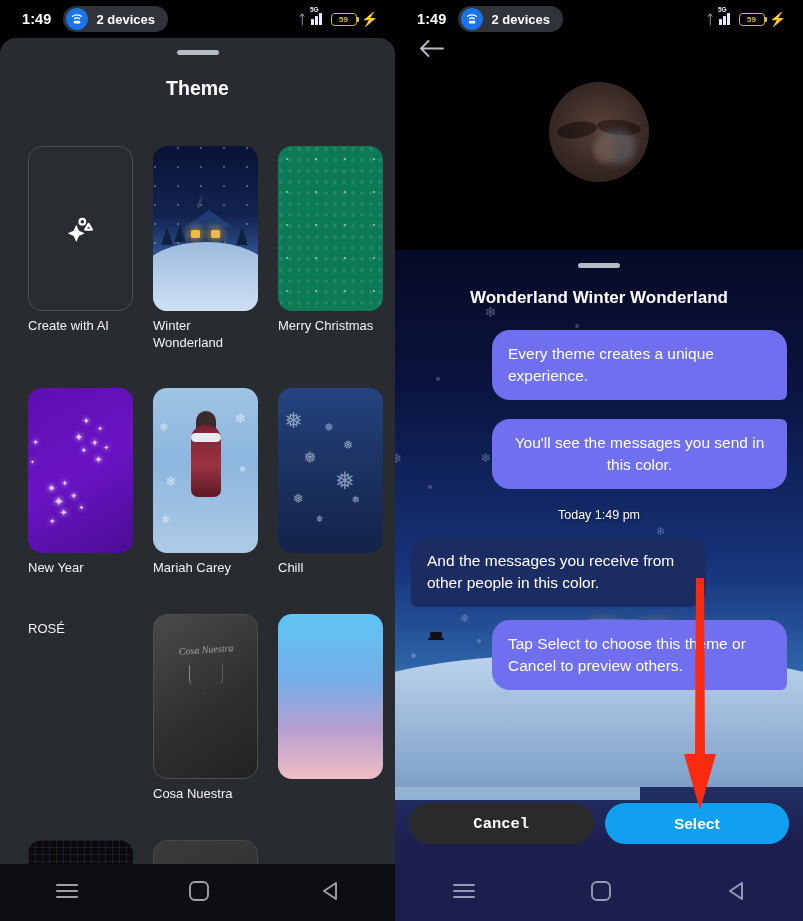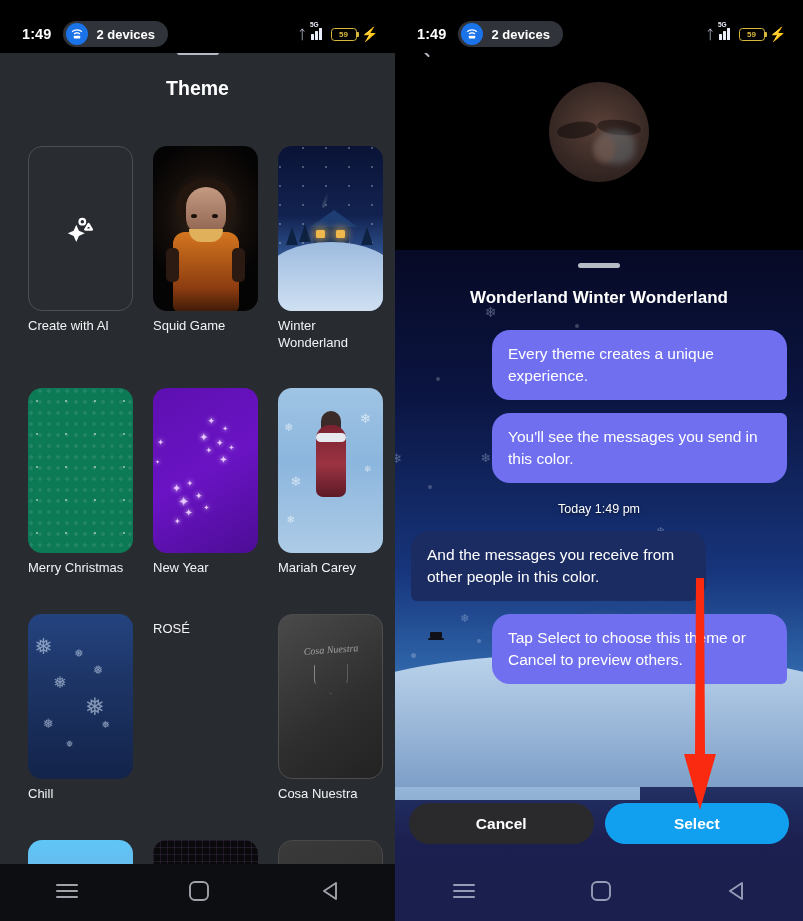--- a/index.html
+++ b/index.html
@@ -2,21 +2,21 @@
 <html><head>
 <meta charset="utf-8">
 <style>
   * { box-sizing: border-box; margin:0; padding:0; }
   html,body { width:803px; height:921px; background:#000; overflow:hidden;
     font-family:"Liberation Sans", sans-serif; }
   .screen { position:relative; width:803px; height:921px; display:flex; }
 
   
   .statusbar { position:absolute; top:0; left:0; right:0; height:38px;
-    display:flex; align-items:center; background:#000; z-index:40;margin-top:15px; }
+    display:flex; align-items:center; background:#000; z-index:40; }
   .sb-time { color:#fff; font-size:14.5px; font-weight:600; margin-left:22px;
     letter-spacing:.1px; }
   .sb-pill { display:flex; align-items:center; gap:8px; background:#30343a;
     border-radius:16px; height:26px; padding:0 13px 0 3px; margin-left:12px; }
   .sb-pill-ic { width:22px; height:22px; border-radius:50%; background:#1a73e8;
     display:flex; align-items:center; justify-content:center; }
   .sb-pill-ic svg { display:block; }
   .sb-pill-label { color:#fff; font-size:13px; font-weight:600; }
   .sb-right { margin-left:auto; display:flex; align-items:center; gap:5px;
     margin-right:16px; }
@@ -180,30 +180,30 @@
   .p-handle { width:42px; height:5px; border-radius:3px; background:#b6bcc6;
     margin:13px auto 0; position:relative; z-index:3; }
   .p-title { position:relative; z-index:3; text-align:center; color:#fff;
     font-size:17px; font-weight:700; margin-top:20px; }
   .msgs { position:relative; z-index:3; padding:22px 16px 0; display:flex;
     flex-direction:column; gap:3px; }
   .bubble { max-width:295px; padding:13px 16px; font-size:15.5px; line-height:1.42;
     color:#fff; }
   .out { align-self:flex-end; background:#6f6ff0; border-radius:18px 18px 6px 18px; }
   .out.first { border-radius:18px 18px 6px 18px; }
-  .out.second { border-radius:18px 6px 18px 18px; margin-top:10px; }
+  .out.second { border-radius:18px 6px 18px 18px; margin-top:16px;text-align:center; }
   .in { align-self:flex-start; background:#1b2c63; border-radius:18px 18px 18px 6px; }
   .ts { align-self:center; color:#fff; font-size:12.5px; font-weight:500;
     margin:16px 0 12px; text-shadow:0 1px 3px rgba(0,0,0,.6); }
   .actions { position:absolute; left:0; right:0; bottom:77px; display:flex;
     gap:11px; padding:0 14px; z-index:5; }
   .btn { flex:1; height:41px; border-radius:21px; display:flex; align-items:center;
     justify-content:center; font-size:15.5px; font-weight:700; color:#fff;
     border:none; cursor:pointer; font-family:"Liberation Sans", sans-serif; }
-  .btn-cancel { background:#2a2a2d; }
+  .btn-cancel { background:#2a2a2d;font-family:Liberation Mono, monospace; }
   .btn-select { background:#11a0ef; }
   .right .navbar { background:#1b1f4d; }
 
   
   .red-arrow { position:absolute; z-index:20; left:683px; top:578px;
     width:34px; height:232px; pointer-events:none; }
 </style>
 </head>
 <body>
 
@@ -249,34 +249,20 @@
           <div class="thumb outline">
             <svg width="34" height="34" viewBox="0 0 36 36">
               <path d="M13 13.5 L15.8 19.8 L22 22.6 L15.8 25.4 L13 31.7 L10.2 25.4 L4 22.6 L10.2 19.8 Z" fill="#fff"></path>
               <circle cx="19.4" cy="10.2" r="3" fill="none" stroke="#fff" stroke-width="2.3"></circle>
               <path d="M26 12.6 L29.6 18.6 L22.4 18.6 Z" fill="none" stroke="#fff" stroke-width="2.3" stroke-linejoin="round"></path>
             </svg>
           </div>
           <div class="theme-label">Create with AI</div>
         </div>
 
-        <div class="theme-cell">
-          <div class="thumb t-squid">
-            <div class="sq-hair"></div>
-            <div class="sq-face"></div>
-            <div class="sq-eye" style="left:36%"></div>
-            <div class="sq-eye" style="left:56%"></div>
-            <div class="sq-mouth"></div>
-            <div class="sq-body"></div>
-            <div class="sq-collar"></div>
-            <div class="sq-arm" style="left:12%"></div>
-            <div class="sq-arm" style="right:12%"></div>
-          </div>
-          <div class="theme-label">Squid Game</div>
-        </div>
 
         <div class="theme-cell">
           <div class="thumb t-winter">
             <div class="stars"></div>
             <div class="wc-smoke"></div>
             <div class="wc-tree" style="left:8%"></div>
             <div class="wc-tree" style="left:20%;bottom:42%"></div>
             <div class="wc-tree" style="right:10%"></div>
             <div class="wc-house"></div>
             <div class="wc-roof"></div>

